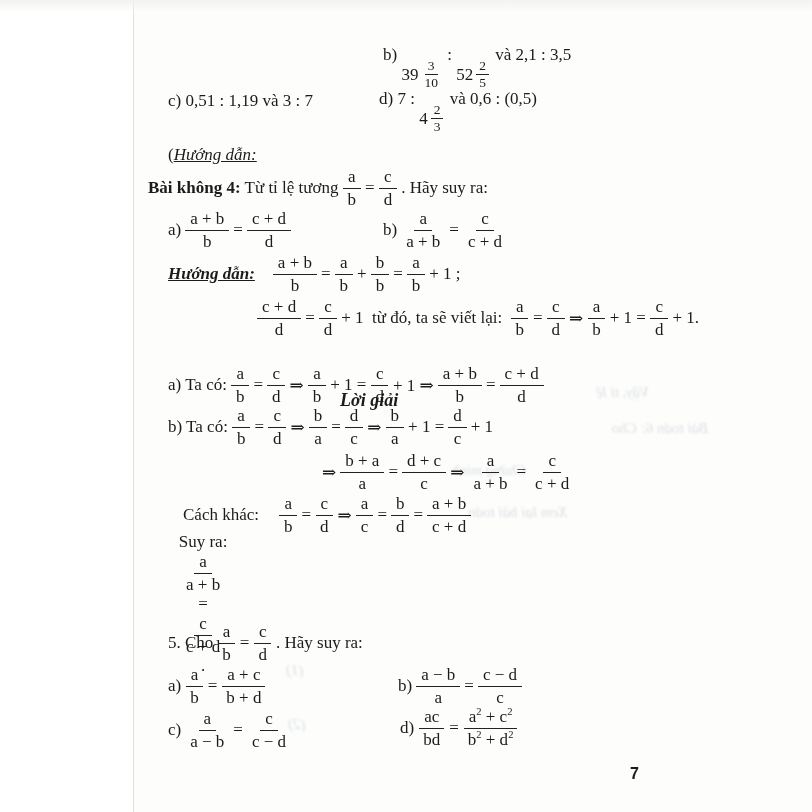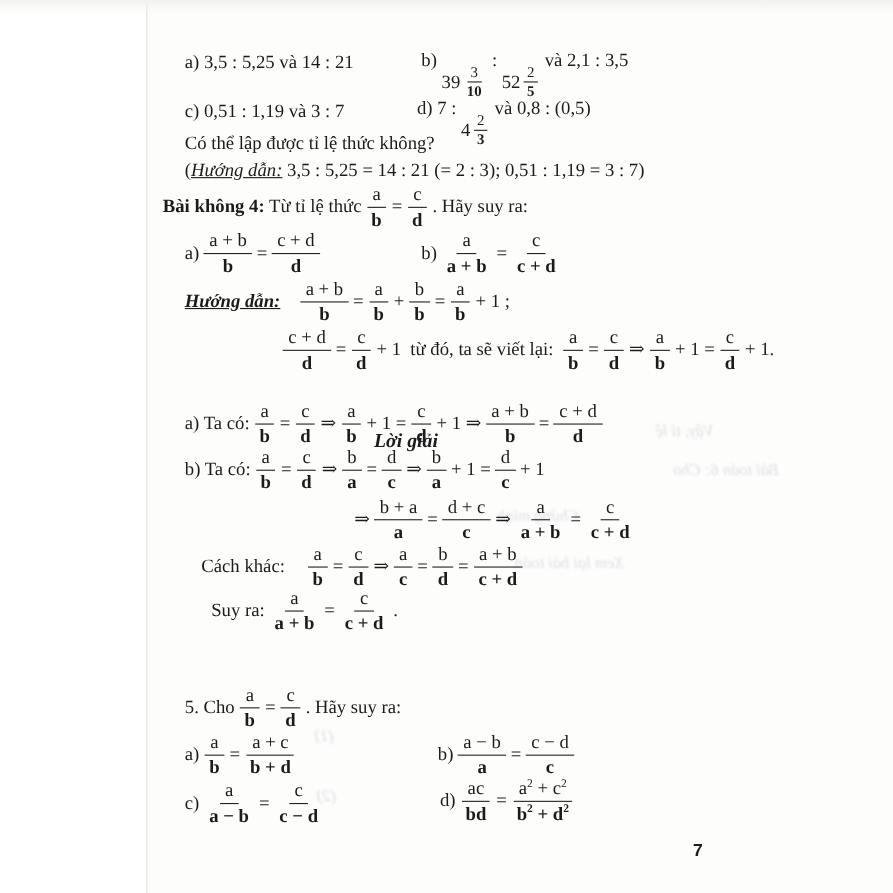--- a/index.html
+++ b/index.html
@@ -12,21 +12,21 @@
   .line{position:absolute;display:flex;align-items:center;white-space:pre;font-size:17px;z-index:3;}
   .fr{height:46px;}
   .txt{height:24px;}
   .tk-b{font-weight:bold;}
   .tk-bi{font-weight:bold;font-style:italic;}
   .tk-iu{font-style:italic;text-decoration:underline;}
   .tk-biu{font-weight:bold;font-style:italic;text-decoration:underline;}
   .title-line{font-size:18px;}
   .frac{display:inline-flex;flex-direction:column;align-items:center;margin:0 4px;line-height:1.15;}
   .frac .num{display:block;padding:0 5px 1px;border-bottom:1.5px solid #222;}
-  .frac .den{display:block;padding:1px 5px 0;font-weight:bold;}
+  .frac .den{display:block;padding:1px 5px 0;}
   .frac.small{font-size:13.5px;line-height:1.05;margin:0 2px 0 3px;}
   .frac.small .num{padding:0 3px 1px;}
   .frac.small .den{padding:1px 3px 0;}
   .mixed{display:inline-flex;align-items:center;margin-top:39px;}
   sup{font-size:0.62em;line-height:0;vertical-align:super;}
   .gap{display:inline-block;height:1px;}
   .pageno{position:absolute;left:630px;top:765px;font-family:"Liberation Sans","DejaVu Sans",sans-serif;
           font-weight:bold;font-size:16px;z-index:3;}
   .bleed{position:absolute;transform:scaleX(-1);color:#a3adb6;opacity:.38;filter:blur(1.2px);
          font-size:15px;white-space:pre;z-index:1;font-style:italic;}
@@ -41,37 +41,35 @@
 
   <div>
       <span class="bleed" style="left: 596px; top: 384px;">Vậy, tỉ lệ</span>
       <span class="bleed" style="left: 612px; top: 420px;">Bài toán 6: Cho</span>
       <span class="bleed" style="left: 452px; top: 462px;">Chứng minh</span>
       <span class="bleed" style="left: 468px; top: 504px;">Xem lại bài toán</span>
       <span class="bleed" style="left: 286px; top: 662px;">(1)</span>
       <span class="bleed" style="left: 288px; top: 716px;">(2)</span>
     </div>
 
-  <div class="line fr" style="left:168px;top:34px;"><span class="tk-tx">a) 3,5 : 5,25 và 14 : 21</span></div>
   <div class="line fr" style="left:383px;top:32px;"><span class="tk-tx">b) </span><span class="mixed"><span>39</span><span class="frac small"><span class="num">3</span><span class="den">10</span></span></span><span class="tk-tx"> : </span><span class="mixed"><span>52</span><span class="frac small"><span class="num">2</span><span class="den">5</span></span></span><span class="tk-tx"> và 2,1 : 3,5</span></div>
   <div class="line fr" style="left:168px;top:78px;text-align:center;"><span class="tk-tx">c) 0,51 : 1,19 và 3 : 7</span></div>
-  <div class="line fr" style="left:379px;top:76px;"><span class="tk-tx">d) 7 : </span><span class="mixed"><span>4</span><span class="frac small"><span class="num">2</span><span class="den">3</span></span></span><span class="tk-tx"> và 0,8 : (0,5)</span></div>
-  <div class="line txt" style="left:168px;top:118px;"><span class="tk-tx">Có thể lập được tỉ lệ thức không?</span></div>
-  <div class="line txt" style="left:168px;top:143px;"><span class="tk-tx">(</span><span class="tk-iu">Hướng dẫn:</span><span class="tk-tx"> 3,5 : 5,25 = 14 : 21 (= 2 : 3); 0,51 : 1,19 = 3 : 7)</span></div>
-  <div class="line fr" style="left:148px;top:165px;"><span class="tk-b">Bài không 4:</span><span class="tk-tx"> Từ tỉ lệ thức</span><span class="frac"><span class="num">a</span><span class="den">b</span></span><span class="tk-tx">=</span><span class="frac"><span class="num">c</span><span class="den">d</span></span><span class="tk-tx">. Hãy suy ra:</span></div>
+  <div class="line fr" style="left:379px;top:76px;"><span class="tk-tx">d) 7 : </span><span class="mixed"><span>4</span><span class="frac small"><span class="num">2</span><span class="den">3</span></span></span><span class="tk-tx"> và 0,6 : (0,5)</span></div>
+  <div class="line txt" style="left:168px;top:143px;"><span class="tk-tx">(</span><span class="tk-iu">Hướng dẫn:</span></div>
+  <div class="line fr" style="left:148px;top:165px;"><span class="tk-b">Bài không 4:</span><span class="tk-tx"> Từ tỉ lệ tương</span><span class="frac"><span class="num">a</span><span class="den">b</span></span><span class="tk-tx">=</span><span class="frac"><span class="num">c</span><span class="den">d</span></span><span class="tk-tx">. Hãy suy ra:</span></div>
   <div class="line fr" style="left:168px;top:207px;"><span class="tk-tx">a)</span><span class="frac"><span class="num">a + b</span><span class="den">b</span></span><span class="tk-tx">=</span><span class="frac"><span class="num">c + d</span><span class="den">d</span></span></div>
   <div class="line fr" style="left:383px;top:207px;"><span class="tk-tx">b)</span><span class="frac"><span class="num">a</span><span class="den">a + b</span></span><span class="tk-tx">=</span><span class="frac"><span class="num">c</span><span class="den">c + d</span></span></div>
   <div class="line fr" style="left:168px;top:251px;"><span class="tk-biu">Hướng dẫn:</span><span class="gap" style="width: 14px;"></span><span class="frac"><span class="num">a + b</span><span class="den">b</span></span><span class="tk-tx">=</span><span class="frac"><span class="num">a</span><span class="den">b</span></span><span class="tk-tx">+</span><span class="frac"><span class="num">b</span><span class="den">b</span></span><span class="tk-tx">=</span><span class="frac"><span class="num">a</span><span class="den">b</span></span><span class="tk-tx">+ 1 ;</span></div>
   <div class="line fr" style="left:253px;top:295px;"><span class="frac"><span class="num">c + d</span><span class="den">d</span></span><span class="tk-tx">=</span><span class="frac"><span class="num">c</span><span class="den">d</span></span><span class="tk-tx">+ 1  từ đó, ta sẽ viết lại: </span><span class="frac"><span class="num">a</span><span class="den">b</span></span><span class="tk-tx">=</span><span class="frac"><span class="num">c</span><span class="den">d</span></span><span class="tk-tx">⇒</span><span class="frac"><span class="num">a</span><span class="den">b</span></span><span class="tk-tx">+ 1 =</span><span class="frac"><span class="num">c</span><span class="den">d</span></span><span class="tk-tx">+ 1.</span></div>
   <div class="line txt title-line" style="left:340px;top:340px;margin-top:48px;"><span class="tk-bi">Lời giải</span></div>
   <div class="line fr" style="left:168px;top:362px;"><span class="tk-tx">a) Ta có:</span><span class="frac"><span class="num">a</span><span class="den">b</span></span><span class="tk-tx">=</span><span class="frac"><span class="num">c</span><span class="den">d</span></span><span class="tk-tx">⇒</span><span class="frac"><span class="num">a</span><span class="den">b</span></span><span class="tk-tx">+ 1 =</span><span class="frac"><span class="num">c</span><span class="den">d</span></span><span class="tk-tx">+ 1 ⇒</span><span class="frac"><span class="num">a + b</span><span class="den">b</span></span><span class="tk-tx">=</span><span class="frac"><span class="num">c + d</span><span class="den">d</span></span></div>
   <div class="line fr" style="left:168px;top:404px;"><span class="tk-tx">b) Ta có:</span><span class="frac"><span class="num">a</span><span class="den">b</span></span><span class="tk-tx">=</span><span class="frac"><span class="num">c</span><span class="den">d</span></span><span class="tk-tx">⇒</span><span class="frac"><span class="num">b</span><span class="den">a</span></span><span class="tk-tx">=</span><span class="frac"><span class="num">d</span><span class="den">c</span></span><span class="tk-tx">⇒</span><span class="frac"><span class="num">b</span><span class="den">a</span></span><span class="tk-tx">+ 1 =</span><span class="frac"><span class="num">d</span><span class="den">c</span></span><span class="tk-tx">+ 1</span></div>
   <div class="line fr" style="left:322px;top:449px;"><span class="tk-tx">⇒</span><span class="frac"><span class="num">b + a</span><span class="den">a</span></span><span class="tk-tx">=</span><span class="frac"><span class="num">d + c</span><span class="den">c</span></span><span class="tk-tx">⇒</span><span class="frac"><span class="num">a</span><span class="den">a + b</span></span><span class="tk-tx">=</span><span class="frac"><span class="num">c</span><span class="den">c + d</span></span></div>
   <div class="line fr" style="left:183px;top:492px;"><span class="tk-tx">Cách khác:</span><span class="gap" style="width: 16px;"></span><span class="frac"><span class="num">a</span><span class="den">b</span></span><span class="tk-tx">=</span><span class="frac"><span class="num">c</span><span class="den">d</span></span><span class="tk-tx">⇒</span><span class="frac"><span class="num">a</span><span class="den">c</span></span><span class="tk-tx">=</span><span class="frac"><span class="num">b</span><span class="den">d</span></span><span class="tk-tx">=</span><span class="frac"><span class="num">a + b</span><span class="den">c + d</span></span></div>
-  <div class="line fr" style="left:192px;top:532px;"><span class="tk-tx">Suy ra:</span><span class="frac"><span class="num">a</span><span class="den">a + b</span></span><span class="tk-tx">=</span><span class="frac"><span class="num">c</span><span class="den">c + d</span></span><span class="tk-tx">.</span></div>
+  <div class="line fr" style="left:177px;top:532px;flex-direction:column;"><span class="tk-tx">Suy ra:</span><span class="frac"><span class="num">a</span><span class="den">a + b</span></span><span class="tk-tx">=</span><span class="frac"><span class="num">c</span><span class="den">c + d</span></span><span class="tk-tx">.</span></div>
   <div class="line fr" style="left:168px;top:620px;"><span class="tk-tx">5. Cho</span><span class="frac"><span class="num">a</span><span class="den">b</span></span><span class="tk-tx">=</span><span class="frac"><span class="num">c</span><span class="den">d</span></span><span class="tk-tx">. Hãy suy ra:</span></div>
   <div class="line fr" style="left:168px;top:663px;"><span class="tk-tx">a)</span><span class="frac"><span class="num">a</span><span class="den">b</span></span><span class="tk-tx">=</span><span class="frac"><span class="num">a + c</span><span class="den">b + d</span></span></div>
   <div class="line fr" style="left:398px;top:663px;"><span class="tk-tx">b)</span><span class="frac"><span class="num">a − b</span><span class="den">a</span></span><span class="tk-tx">=</span><span class="frac"><span class="num">c − d</span><span class="den">c</span></span></div>
   <div class="line fr" style="left:168px;top:707px;"><span class="tk-tx">c)</span><span class="frac"><span class="num">a</span><span class="den">a − b</span></span><span class="tk-tx">=</span><span class="frac"><span class="num">c</span><span class="den">c − d</span></span></div>
   <div class="line fr" style="left:400px;top:705px;"><span class="tk-tx">d)</span><span class="frac"><span class="num">ac</span><span class="den">bd</span></span><span class="tk-tx">=</span><span class="frac"><span class="num">a<sup>2</sup> + c<sup>2</sup></span><span class="den">b<sup>2</sup> + d<sup>2</sup></span></span></div>
 
   <div class="pageno">7</div>
 </div>
 
 </body></html>

